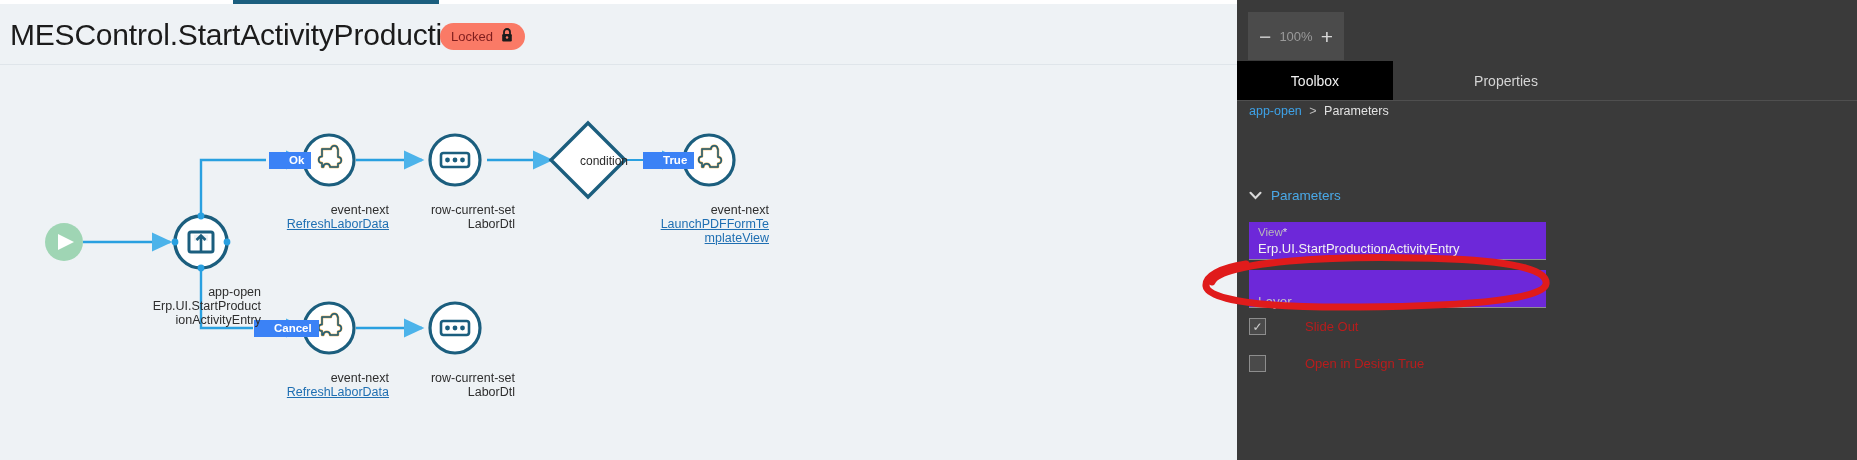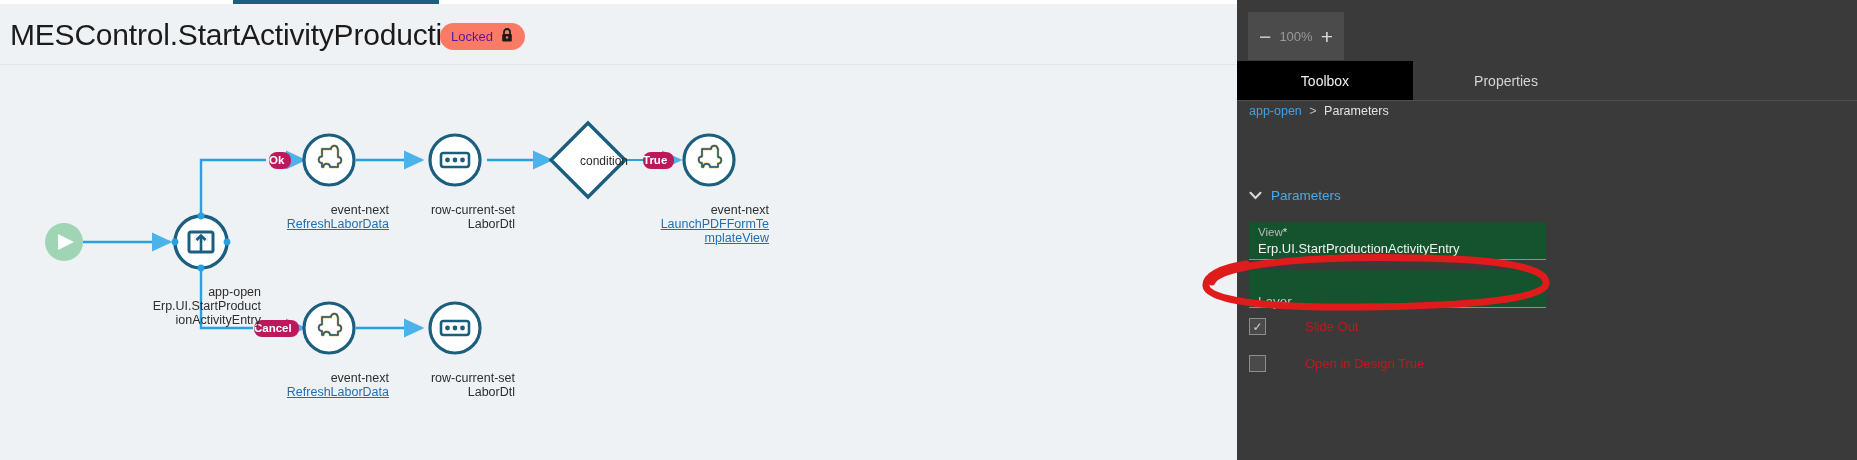--- a/index.html
+++ b/index.html
@@ -33,21 +33,21 @@
   .page-title {
     position: absolute; left: 10px; top: 14px;
     font-size: 30px; color: #1b1b1b; font-weight: 400;
     white-space: nowrap; letter-spacing: -0.2px;
   }
   .locked-badge {
     position: absolute; left: 440px; top: 19px;
     height: 27px; padding: 0 11px;
     background: #fa7a66; border-radius: 14px;
     display: flex; align-items: center; gap: 7px;
-    color: #4c1d95; font-size: 13px;
+    color: #7f1d1d; font-size: 13px;
   }
   .lock-icon { display: block; }
   .canvas-body {
     position: absolute; left: 0; top: 60px; width: 1237px; height: 396px;
     background: #eef2f5;
     border-top: 1px solid #dfe5ea;
   }
   .flow-svg { position: absolute; left: 0; top: 0; }
 
   .node-label {
@@ -56,23 +56,23 @@
     font-size: 12.5px;
     color: #2e2e2e;
     line-height: 14px;
     white-space: pre-line;
   }
   .node-label .lnk {
     color: #1f6fb2; text-decoration: underline; display: block;
   }
   .edge-badge {
     position: absolute;
-    background: #be185d; color: #ffffff;
+    background: #3b82f6; color: #ffffff;
     font-size: 11.5px; font-weight: bold;
-    border-radius: 8px; padding: 2px 7px 3px 0;
+    border-radius: 0; padding: 2px 7px 3px 20px;
     line-height: 12px;
   }
   .diamond-text {
     position: absolute; font-size: 12px; color: #2a2a2a;
     text-align: right; width: 80px;
   }
 
   
   .panel {
     position: absolute; left: 1237px; top: 0; width: 620px; height: 460px;
@@ -90,21 +90,21 @@
 
   .panel-tabs {
     position: absolute; left: 1237px; top: 61px; width: 620px; height: 39px;
   }
   .tab {
     position: absolute; top: 0; height: 39px;
     display: flex; align-items: center; justify-content: center;
     color: #d5d5d5; font-size: 14px;
   }
   .tab.active { background: #000000; color: #f0f0f0; }
-  .tab-toolbox { left: 0; width: 176px; text-align: right; }
+  .tab-toolbox { left: 0; width: 156px; text-align: right; }
   .tab-props   { left: 156px; width: 226px; }
 
   .panel-sep {
     position: absolute; left: 1237px; top: 100px; width: 620px; height: 1px;
     background: #4f4f4f;
   }
 
   .breadcrumb {
     position: absolute; left: 1249px; top: 104px;
     font-size: 12.5px; color: #e2e2e2;
@@ -125,21 +125,21 @@
   .section-head {
     position: absolute; left: 1249px; top: 188px;
     display: flex; align-items: center; gap: 9px;
     color: #4aa9e8; font-size: 13.5px;
   }
   .chev { color: #d9d9d9; font-size: 12px; }
 
   .field {
     position: absolute; left: 1249px;
     width: 297px; height: 38px;
-    background: #14532d;
+    background: #6d28d9;
     border-bottom: 1px solid #8f8f8f;
     box-sizing: border-box;
   }
   .field.view  { top: 222px; }
   .field.layer { top: 270px; }
   .field-label {
     position: absolute; left: 9px; top: 4px;
     font-size: 11.5px; color: #b9b9b9;
   }
   .field-label .req { color: #d6d6d6; }

